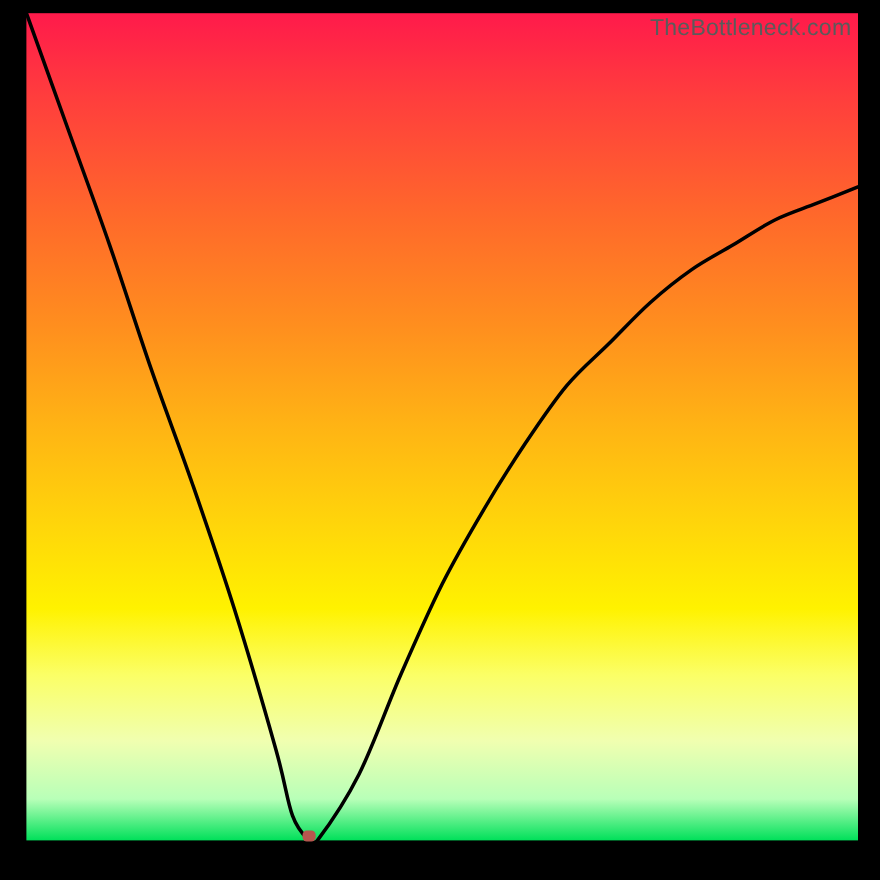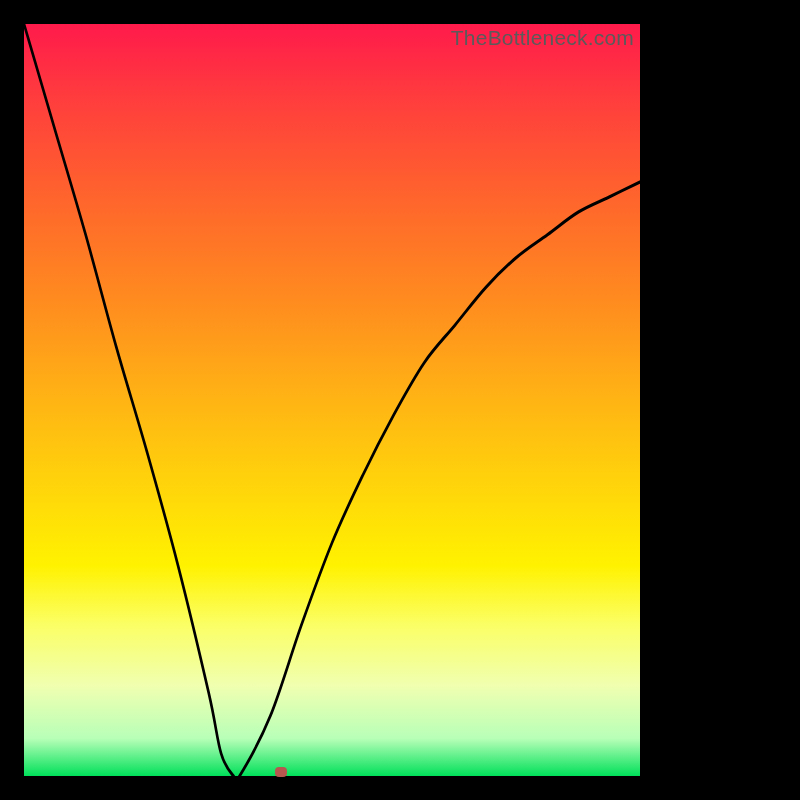--- a/index.html
+++ b/index.html
@@ -6,22 +6,22 @@
   html, body { width: 800px; height: 800px; overflow: hidden; background: #000; }
   .frame {
     width: 800px;
     height: 800px;
     background: #000;
     position: relative;
   }
   .plot-area {
     position: absolute;
     left: 24px;
-    top: 24px;
-    width: 616px;
+    top: 12px;
+    width: 756px;
     height: 752px;
     background: linear-gradient(
       to bottom,
       #ff1a4b 0%,
       #ff3d3d 10%,
       #ff6a2a 25%,
       #ff8f1e 38%,
       #ffb414 50%,
       #ffd60a 62%,
       #fff200 72%,

